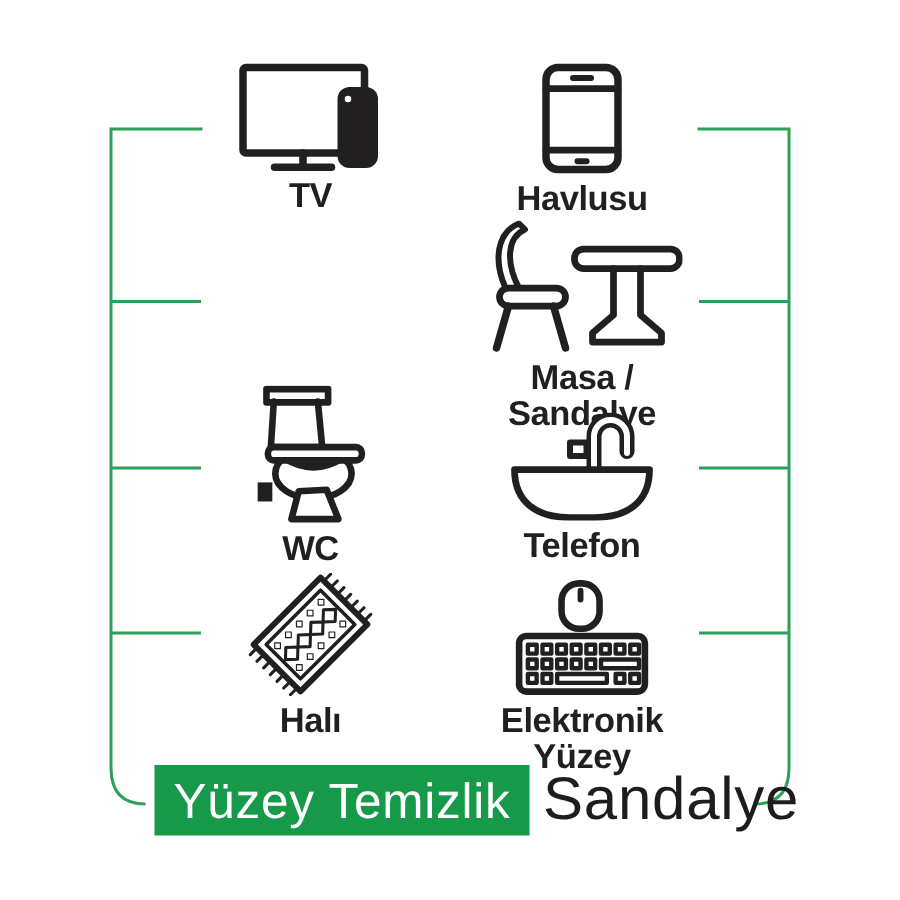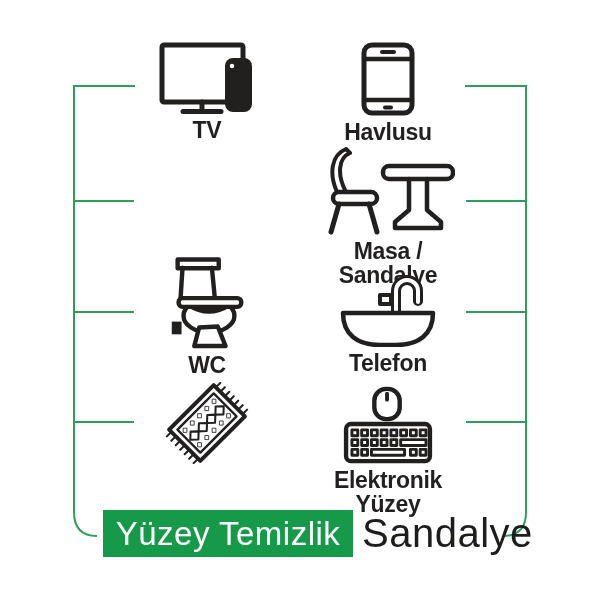--- a/index.html
+++ b/index.html
@@ -147,20 +147,21 @@
           <path d="M-13,10 l3.4,3.4 l-3.4,3.4 l-3.4,-3.4 Z"></path>
           <path d="M-13,23 l3.4,3.4 l-3.4,3.4 l-3.4,-3.4 Z"></path>
           <path d="M13,-29 l3.4,3.4 l-3.4,3.4 l-3.4,-3.4 Z"></path>
           <path d="M13,-16 l3.4,3.4 l-3.4,3.4 l-3.4,-3.4 Z"></path>
           <path d="M13,-3 l3.4,3.4 l-3.4,3.4 l-3.4,-3.4 Z"></path>
           <path d="M13,10 l3.4,3.4 l-3.4,3.4 l-3.4,-3.4 Z"></path>
           <path d="M13,23 l3.4,3.4 l-3.4,3.4 l-3.4,-3.4 Z"></path>
         </g>
       </g>
     </svg>
+    <div class="label">Halı</div>
   </div>
 
   <div class="item" style="left:303px;top:382px;">
     <svg class="icon" width="90" height="78" viewBox="0 0 90 80" style="margin-top:4px;">
       <rect x="31" y="3" width="26" height="31" rx="12" stroke-width="4.5"></rect>
       <path d="M44,8 V14" stroke-width="4"></path>
       <rect x="2" y="39" width="86" height="38" rx="5" stroke-width="4.5"></rect>
       <g stroke-width="3">
         <rect x="8" y="45" width="6" height="6"></rect>
           <rect x="18" y="45" width="6" height="6"></rect>

